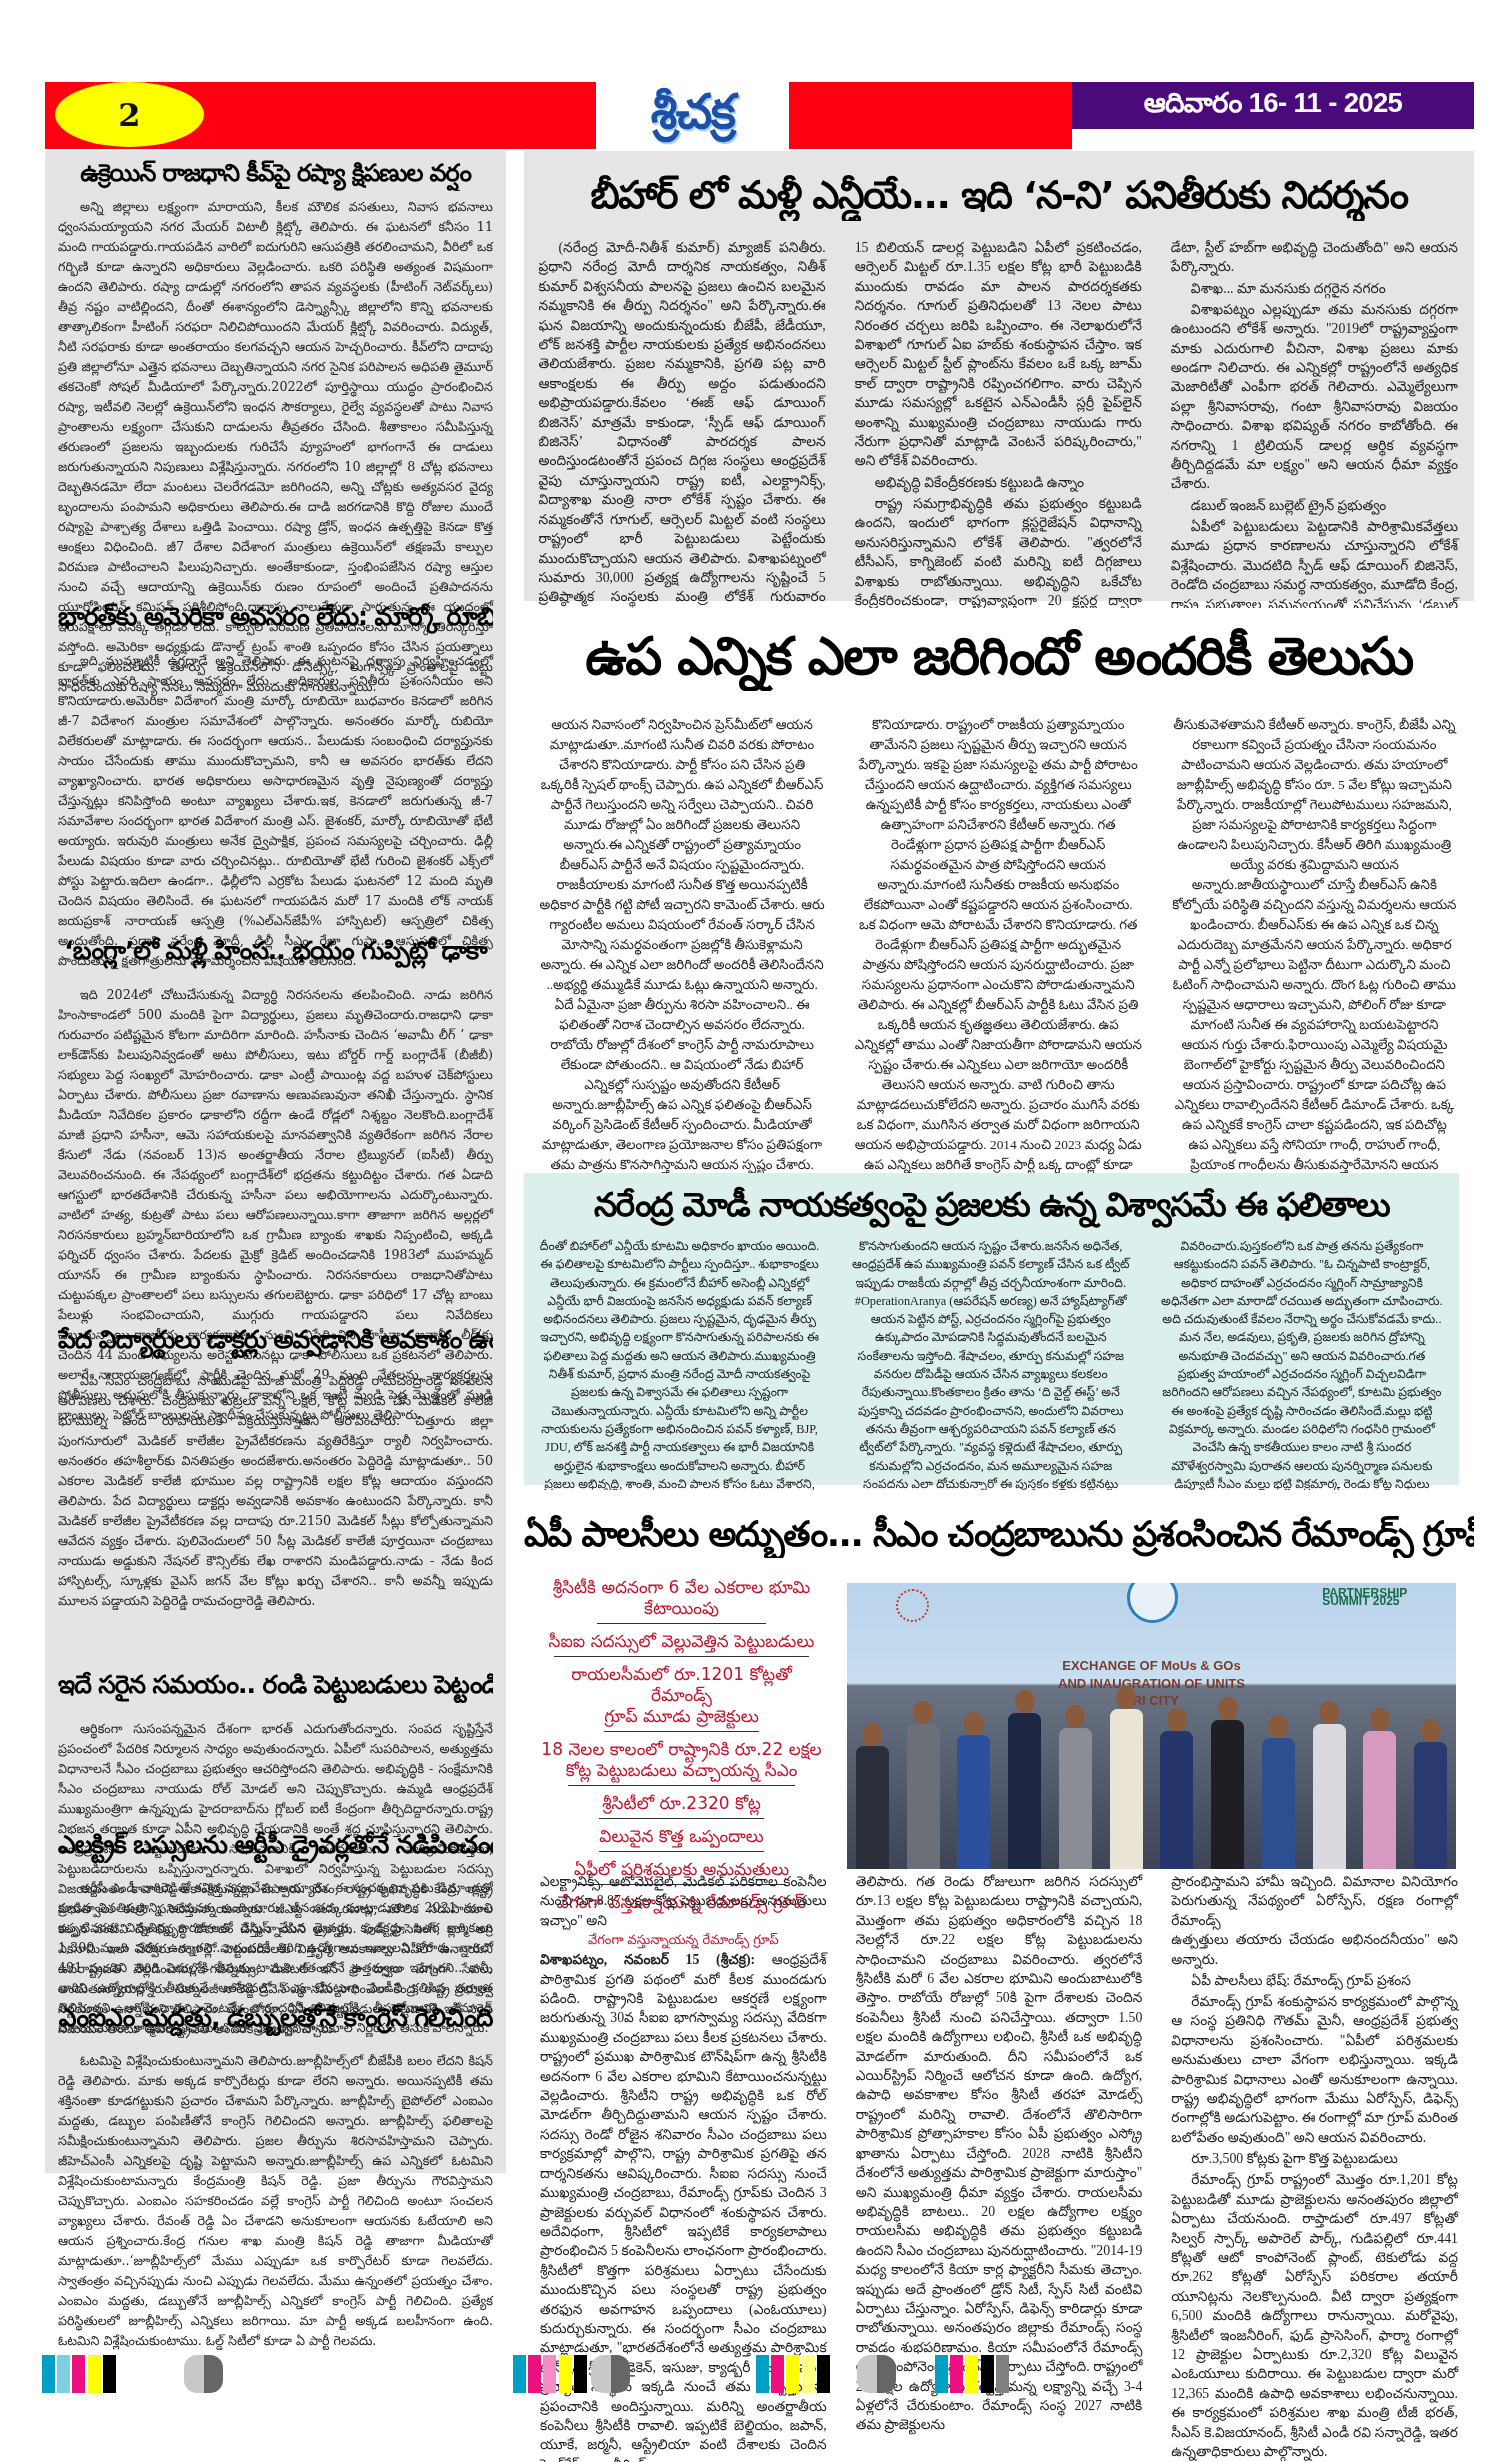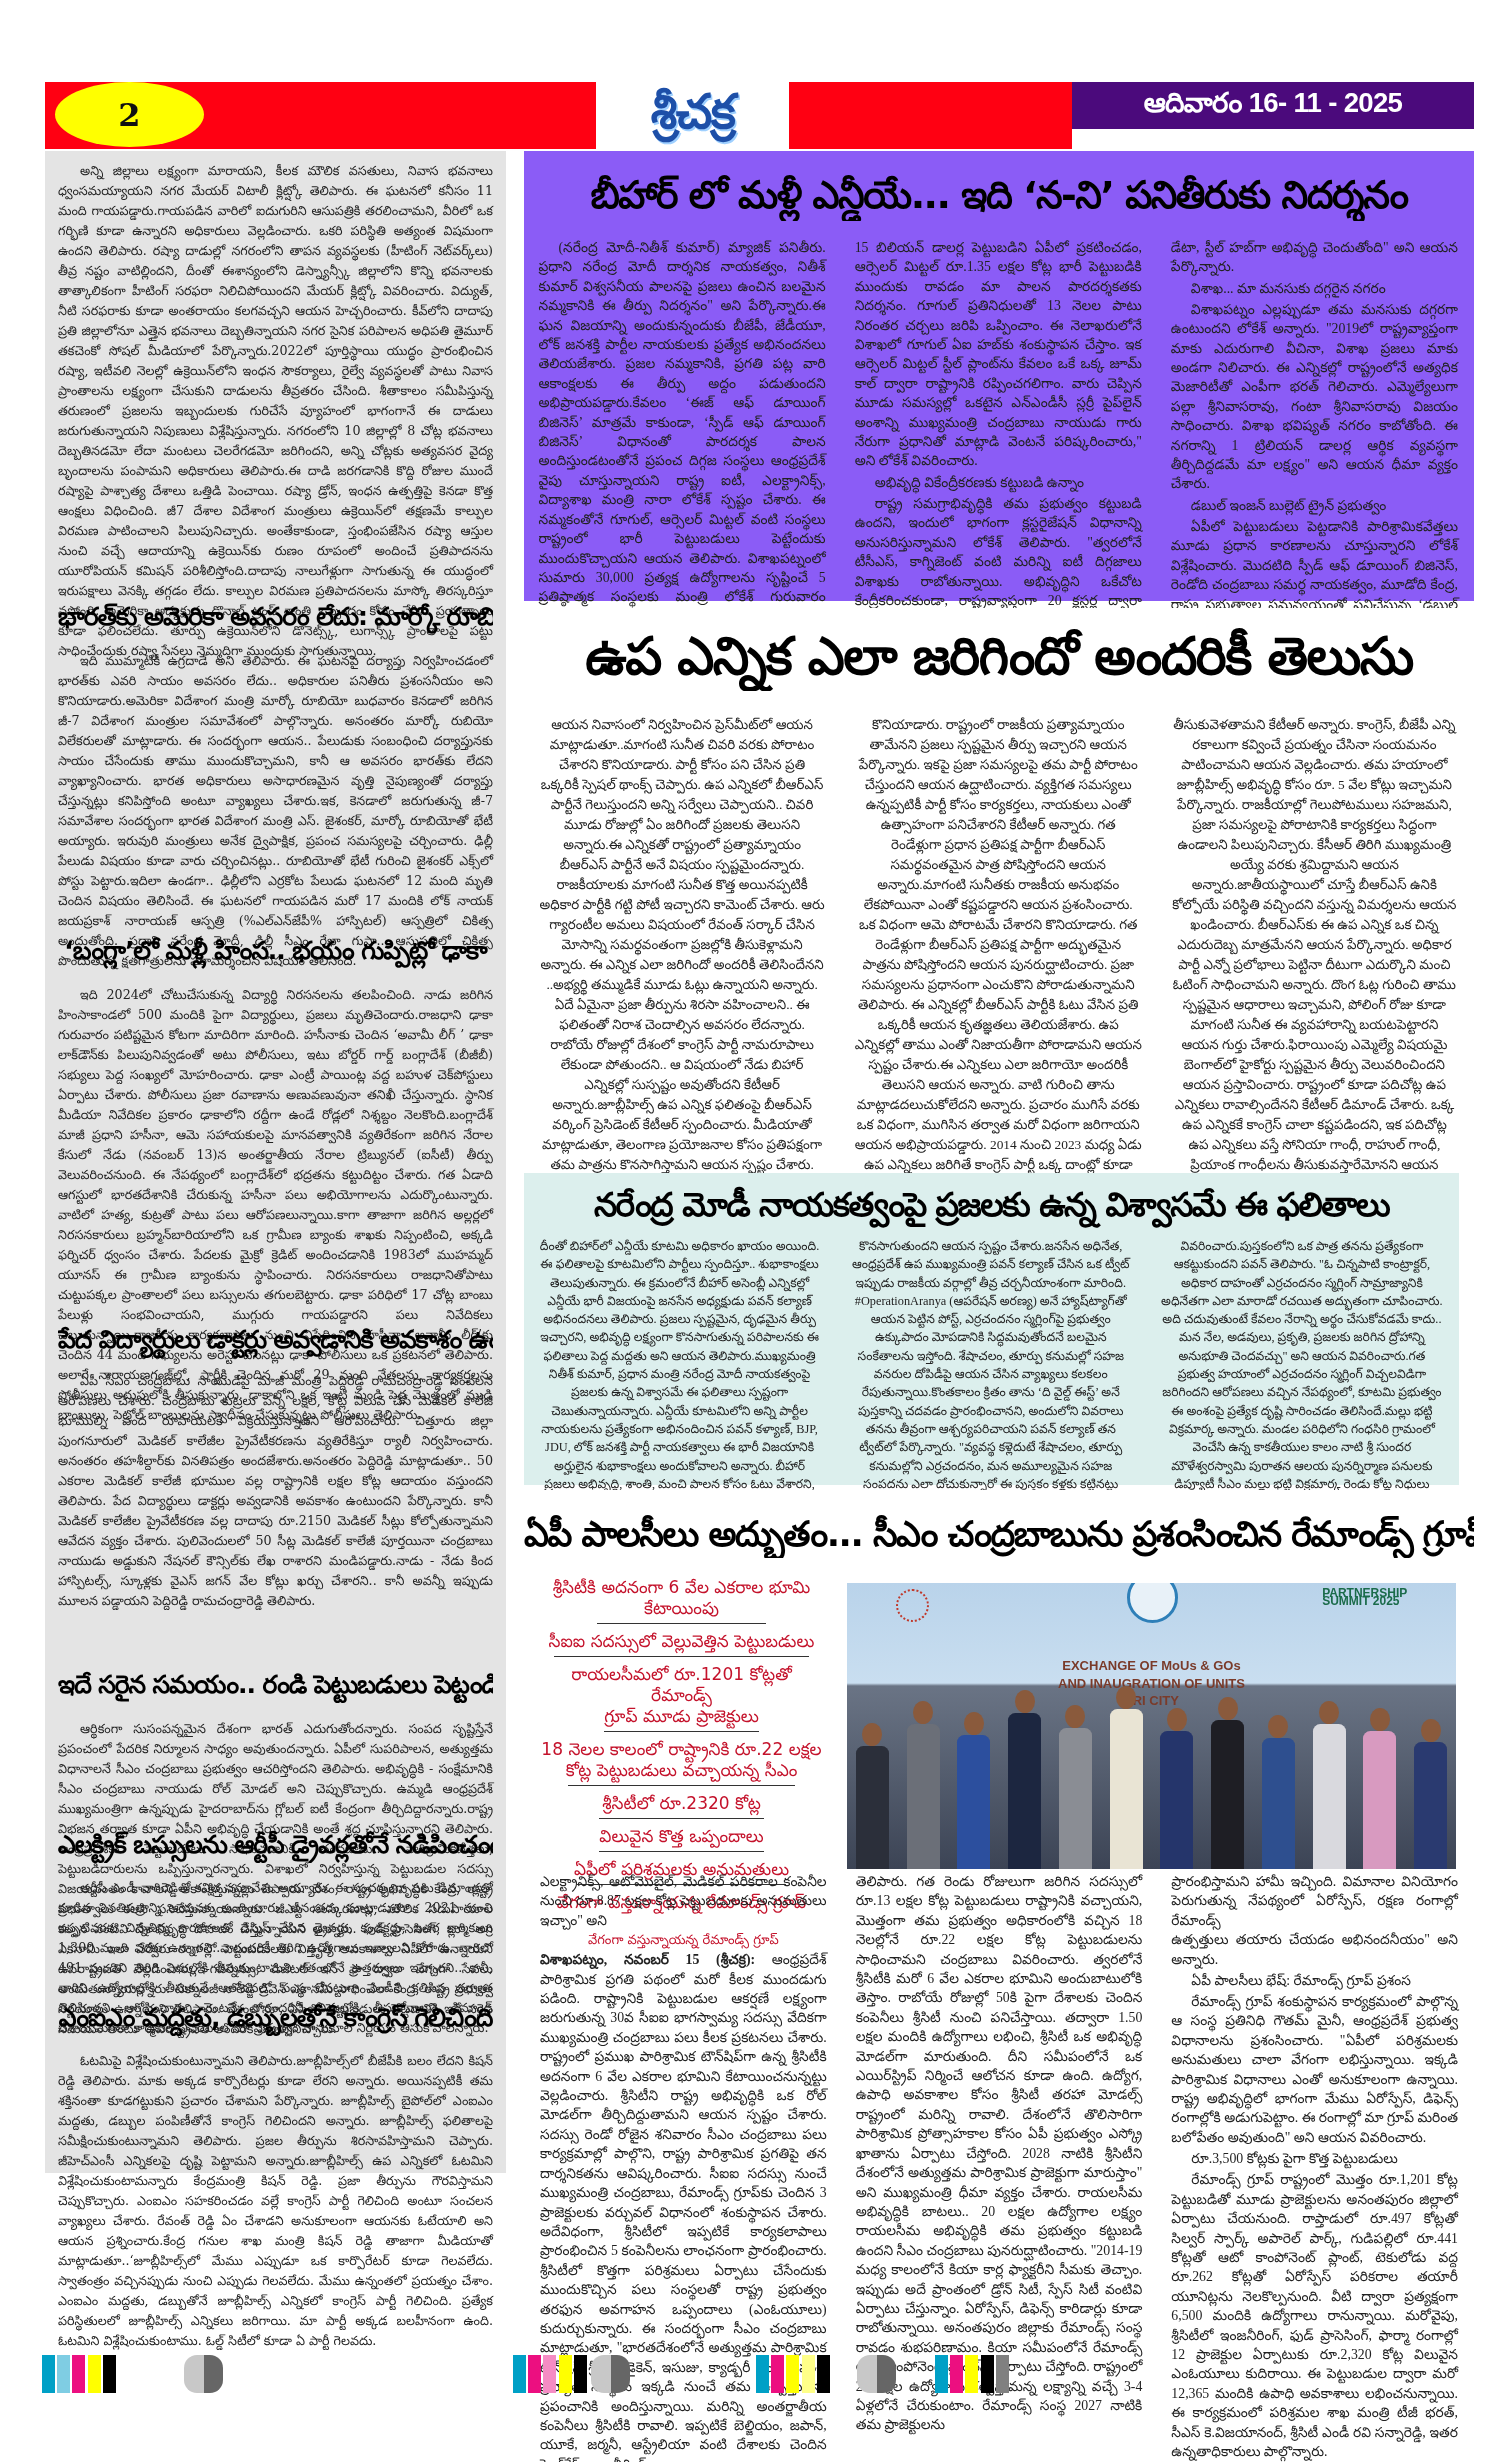--- a/index.html
+++ b/index.html
@@ -14,21 +14,21 @@
   .mast-purple { left:1072px; top:82px; width:402px; height:47px; background:#4b0a7c; display:flex; align-items:center; justify-content:center; }
   .mast-date { color:#fff; font-family:"Liberation Sans", sans-serif; font-weight:bold; font-size:27.6px; letter-spacing:-0.7px; }
 
   
   .left-col { left:45px; top:151px; width:461px; height:2022px; background:#e4e4e4; }
   .lstory { position:absolute; left:13px; width:435px; }
   .lhead { font-family:"DejaVu Sans", sans-serif; font-weight:bold; font-size:25px; line-height:36px; text-align:center; color:#000; white-space:nowrap; letter-spacing:-1.1px; overflow:hidden; }
   .lbody { font-family:"DejaVu Serif", serif; font-size:12.7px; line-height:20px; text-align:justify; color:#222; text-indent:22px; margin-top:5.8px; }
 
   
-  .bihar-box { left:524px; top:151px; width:950px; height:450px; background:#8b5cf6; }
+  .bihar-box { left:524px; top:151px; width:950px; height:450px; background:#e5e5e5; }
   .big-head { position:absolute; left:0; width:100%; text-align:center; font-family:"DejaVu Sans", sans-serif; font-weight:bold; color:#000; white-space:nowrap; overflow:hidden; letter-spacing:-1.5px; }
   .cols3 { position:absolute; left:14.5px; right:16px; display:grid; grid-template-columns:1fr 1fr 1fr; column-gap:29px; }
   .rbody { font-family:"Liberation Serif", serif; font-size:13.8px; line-height:19.4px; text-align:justify; color:#222; }
   .rbody p { margin:0 0 0 0; text-indent:20px; }
   .sub { font-family:"Liberation Serif", serif; font-size:13.8px; line-height:23px; color:#222; padding-left:20px; }
   .center-body { text-align:center; font-size:13.4px; line-height:20px; }
 
   .upa-box { left:524px; top:608px; width:950px; height:442px; background:#ffffff; }
   .modi-box { left:524px; top:1173px; width:935px; height:312px; background:#dcefed; }
   .ray-box { left:524px; top:1490px; width:950px; height:689px; background:#ffffff; }
@@ -63,20 +63,21 @@
     <span>2</span>
   </div>
 <div class="abs logo">శ్రీచక్ర</div>
 <div class="abs mast-red-right"></div>
 <div class="abs mast-purple">
   <span class="mast-date">ఆదివారం 16- 11 - 2025</span>
 </div>
 
 <div class="abs left-col">
   <div class="lstory" style="top:4.4px;">
+    <div class="lhead" style="font-size:24px;">ఉక్రెయిన్ రాజధాని కీవ్‌పై రష్యా క్షిపణుల వర్షం</div>
     <div class="lbody">అన్ని జిల్లాలు లక్ష్యంగా మారాయని, కీలక మౌలిక వసతులు, నివాస భవనాలు ధ్వంసమయ్యాయని నగర మేయర్ విటాలీ క్లిట్ష్కో తెలిపారు. ఈ ఘటనలో కనీసం 11 మంది గాయపడ్డారు.గాయపడిన వారిలో ఐదుగురిని ఆసుపత్రికి తరలించామని, వీరిలో ఒక గర్భిణి కూడా ఉన్నారని అధికారులు వెల్లడించారు. ఒకరి పరిస్థితి అత్యంత విషమంగా ఉందని తెలిపారు. రష్యా దాడుల్లో నగరంలోని తాపన వ్యవస్థలకు (హీటింగ్ నెట్‌వర్క్‌లు) తీవ్ర నష్టం వాటిల్లిందని, దీంతో ఈశాన్యంలోని డెస్న్యాన్స్కీ జిల్లాలోని కొన్ని భవనాలకు తాత్కాలికంగా హీటింగ్ సరఫరా నిలిచిపోయిందని మేయర్ క్లిట్ష్కో వివరించారు. విద్యుత్, నీటి సరఫరాకు కూడా అంతరాయం కలగవచ్చని ఆయన హెచ్చరించారు. కీవ్‌లోని దాదాపు ప్రతి జిల్లాలోనూ ఎత్తైన భవనాలు దెబ్బతిన్నాయని నగర సైనిక పరిపాలన అధిపతి తైమూర్ తకచెంకో సోషల్ మీడియాలో పేర్కొన్నారు.2022లో పూర్తిస్థాయి యుద్ధం ప్రారంభించిన రష్యా, ఇటీవలి నెలల్లో ఉక్రెయిన్‌లోని ఇంధన సౌకర్యాలు, రైల్వే వ్యవస్థలతో పాటు నివాస ప్రాంతాలను లక్ష్యంగా చేసుకుని దాడులను తీవ్రతరం చేసింది. శీతాకాలం సమీపిస్తున్న తరుణంలో ప్రజలను ఇబ్బందులకు గురిచేసే వ్యూహంలో భాగంగానే ఈ దాడులు జరుగుతున్నాయని నిపుణులు విశ్లేషిస్తున్నారు. నగరంలోని 10 జిల్లాల్లో 8 చోట్ల భవనాలు దెబ్బతినడమో లేదా మంటలు చెలరేగడమో జరిగిందని, అన్ని చోట్లకు అత్యవసర వైద్య బృందాలను పంపామని అధికారులు తెలిపారు.ఈ దాడి జరగడానికి కొద్ది రోజుల ముందే రష్యాపై పాశ్చాత్య దేశాలు ఒత్తిడి పెంచాయి. రష్యా డ్రోన్, ఇంధన ఉత్పత్తిపై కెనడా కొత్త ఆంక్షలు విధించింది. జీ7 దేశాల విదేశాంగ మంత్రులు ఉక్రెయిన్‌లో తక్షణమే కాల్పుల విరమణ పాటించాలని పిలుపునిచ్చారు. అంతేకాకుండా, స్తంభింపజేసిన రష్యా ఆస్తుల నుంచి వచ్చే ఆదాయాన్ని ఉక్రెయిన్‌కు రుణం రూపంలో అందించే ప్రతిపాదనను యూరోపియన్ కమిషన్ పరిశీలిస్తోంది.దాదాపు నాలుగేళ్లుగా సాగుతున్న ఈ యుద్ధంలో ఇరుపక్షాలు వెనక్కి తగ్గడం లేదు. కాల్పుల విరమణ ప్రతిపాదనలను మాస్కో తిరస్కరిస్తూ వస్తోంది. అమెరికా అధ్యక్షుడు డొనాల్డ్ ట్రంప్ శాంతి ఒప్పందం కోసం చేసిన ప్రయత్నాలు కూడా ఫలించలేదు. తూర్పు ఉక్రెయిన్‌లోని డొనెట్స్క్, లుగాన్స్క్ ప్రాంతాలపై పట్టు సాధించేందుకు రష్యా సేనలు నెమ్మదిగా ముందుకు సాగుతున్నాయి.</div>
   </div>
   <div class="lstory" style="top:448px;">
     <div class="lhead">భారత్‌కు అమెరికా అవసరం లేదు: మార్కో రూబియో</div>
     <div class="lbody" style="margin-top:16px;">ఇది ముమ్మాటికీ ఉగ్రదాడే అని తెలిపారు. ఈ ఘటనపై దర్యాప్తు నిర్వహించడంలో భారత్‌కు ఎవరి సాయం అవసరం లేదు.. అధికారుల పనితీరు ప్రశంసనీయం అని కొనియాడారు.అమెరికా విదేశాంగ మంత్రి మార్కో రూబియో బుధవారం కెనడాలో జరిగిన జీ-7 విదేశాంగ మంత్రుల సమావేశంలో పాల్గొన్నారు. అనంతరం మార్కో రుబియో విలేకరులతో మాట్లాడారు. ఈ సందర్భంగా ఆయన.. పేలుడుకు సంబంధించి దర్యాప్తునకు సాయం చేసేందుకు తాము ముందుకొచ్చామని, కానీ ఆ అవసరం భారత్‌కు లేదని వ్యాఖ్యానించారు. భారత అధికారులు అసాధారణమైన వృత్తి నైపుణ్యంతో దర్యాప్తు చేస్తున్నట్లు కనిపిస్తోంది అంటూ వ్యాఖ్యలు చేశారు.ఇక, కెనడాలో జరుగుతున్న జీ-7 సమావేశాల సందర్భంగా భారత విదేశాంగ మంత్రి ఎస్. జైశంకర్, మార్కో రూబియోతో భేటీ అయ్యారు. ఇరువురి మంత్రులు అనేక ద్వైపాక్షిక, ప్రపంచ సమస్యలపై చర్చించారు. ఢిల్లీ పేలుడు విషయం కూడా వారు చర్చించినట్లు.. రూబియోతో భేటీ గురించి జైశంకర్ ఎక్స్‌లో పోస్టు పెట్టారు.ఇదిలా ఉండగా.. ఢిల్లీలోని ఎర్రకోట పేలుడు ఘటనలో 12 మంది మృతి చెందిన విషయం తెలిసిందే. ఈ ఘటనలో గాయపడిన మరో 17 మందికి లోక్ నాయక్ జయప్రకాశ్ నారాయణ్ ఆస్పత్రి (%ఎల్ఎన్‌జేపీ% హాస్పిటల్) ఆస్పత్రిలో చికిత్స అందుతోంది. ప్రధాని నరేంద్ర మోదీ, ఢిల్లీ సీఎం రేఖా గుప్తా.. ఆసుపత్రిలో చికిత్స పొందుతున్న క్షతగాత్రులను పరామర్శించిన విషయం తెలిసిందే.</div>
   </div>
   <div class="lstory" style="top:782px;">
     <div class="lhead">‘బంగ్లా’లో మళ్లీ హింస.. భయం గుప్పిట్లో ఢాకా</div>
     <div class="lbody" style="margin-top:16px;">ఇది 2024లో చోటుచేసుకున్న విద్యార్థి నిరసనలను తలపించింది. నాడు జరిగిన హింసాకాండలో 500 మందికి పైగా విద్యార్థులు, ప్రజలు మృతిచెందారు.రాజధాని ఢాకా గురువారం పటిష్టమైన కోటగా మాదిరిగా మారింది. హసీనాకు చెందిన ‘అవామీ లీగ్ ’ ఢాకా లాక్‌డౌన్‌కు పిలుపునివ్వడంతో అటు పోలీసులు, ఇటు బోర్డర్ గార్డ్ బంగ్లాదేశ్ (బీజీబీ) సభ్యులు పెద్ద సంఖ్యలో మోహరించారు. ఢాకా ఎంట్రీ పాయింట్ల వద్ద బహుళ చెక్‌పోస్టులు ఏర్పాటు చేశారు. పోలీసులు ప్రజా రవాణాను అణువణువునా తనిఖీ చేస్తున్నారు. స్థానిక మీడియా నివేదికల ప్రకారం ఢాకాలోని రద్దీగా ఉండే రోడ్లలో నిశ్శబ్దం నెలకొంది.బంగ్లాదేశ్ మాజీ ప్రధాని హసీనా, ఆమె సహాయకులపై మానవత్వానికి వ్యతిరేకంగా జరిగిన నేరాల కేసులో నేడు (నవంబర్ 13)న అంతర్జాతీయ నేరాల ట్రిబ్యునల్ (ఐసీటీ) తీర్పు వెలువరించనుంది. ఈ నేపథ్యంలో బంగ్లాదేశ్‌లో భద్రతను కట్టుదిట్టం చేశారు. గత ఏడాది ఆగస్టులో భారతదేశానికి చేరుకున్న హసీనా పలు అభియోగాలను ఎదుర్కొంటున్నారు. వాటిలో హత్య, కుట్రతో పాటు పలు ఆరోపణలున్నాయి.కాగా తాజాగా జరిగిన అల్లర్లలో నిరసనకారులు బ్రహ్మన్‌బారియాలోని ఒక గ్రామీణ బ్యాంకు శాఖకు నిప్పంటించి, అక్కడి ఫర్నిచర్ ధ్వంసం చేశారు. పేదలకు మైక్రో క్రెడిట్ అందించడానికి 1983లో ముహమ్మద్ యూనస్ ఈ గ్రామీణ బ్యాంకును స్థాపించారు. నిరసనకారులు రాజధానితోపాటు చుట్టుపక్కల ప్రాంతాలలో పలు బస్సులను తగులబెట్టారు. ఢాకా పరిధిలో 17 చోట్ల బాంబు పేలుళ్లు సంభవించాయని, ముగ్గురు గాయపడ్డారని పలు నివేదికలు చెబుతున్నాయి.రాజకీయ కార్యకలాపాల నుంచి నిషేధించిన హసీనా ‘అవామీ లీగ్’కు చెందిన 44 మంది సభ్యులను అరెస్టు చేసినట్లు ఢాకా పోలీసులు ఒక ప్రకటనలో తెలిపారు. అలాగే నారాయణగంజ్‌లో, పార్టీకి చెందిన మరో 29 మంది నేతలను, కార్యకర్తలను పోలీసులు అదుపులోకి తీసుకున్నారు. ఢాకాలోని ఒక ఇంటి నుండి పెద్ద మొత్తంలో ముడి బాంబులు, పెట్రోల్ బాంబులను స్వాధీనం చేసుకున్నట్లు పోలీసులు తెలిపారు.</div>
   </div>

